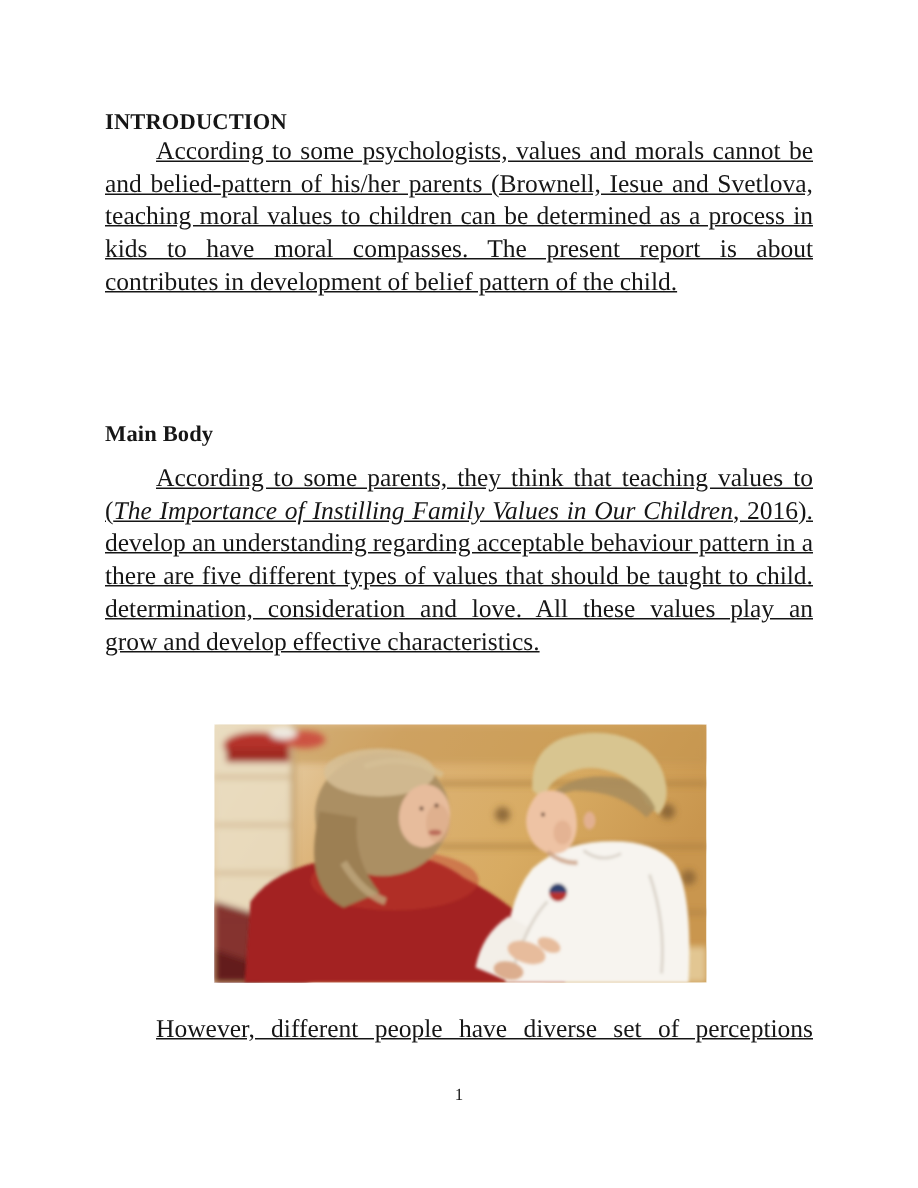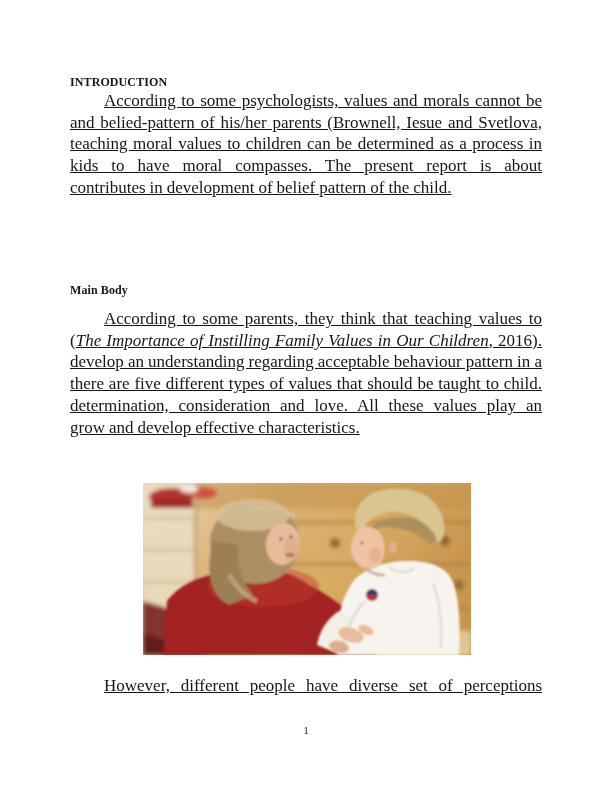--- a/index.html
+++ b/index.html
@@ -11,21 +11,21 @@
     position:relative;
     width:612px;height:792px;
     background:var(--paper);
     font-family:"Liberation Serif","DejaVu Serif",serif;
     color:var(--text);
     overflow:hidden;
   }
   .content{position:absolute;left:70px;top:0;width:472px;}
   .doc-heading{
     position:absolute;left:0;width:472px;
-    font-size:12px;font-weight:bold;line-height:16px;
+    font-size:15px;font-weight:bold;line-height:16px;
     letter-spacing:.1px;
   }
   #h-intro{top:74px;}
   #h-main{top:282px;}
   .para{position:absolute;left:0;width:472px;font-size:17px;text-decoration:underline;}
   #p1{top:90px;}
   #p2{top:308px;}
   #p3{top:675px;}
   .line{
     height:21.72px;line-height:21.72px;

